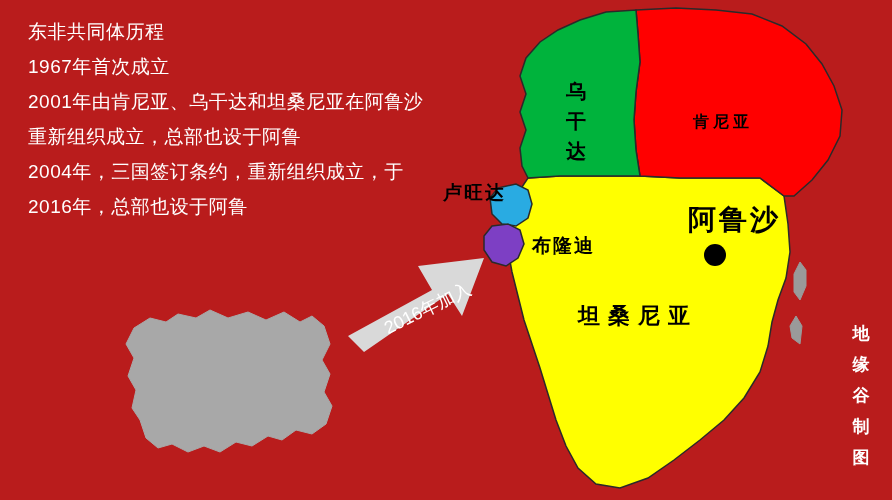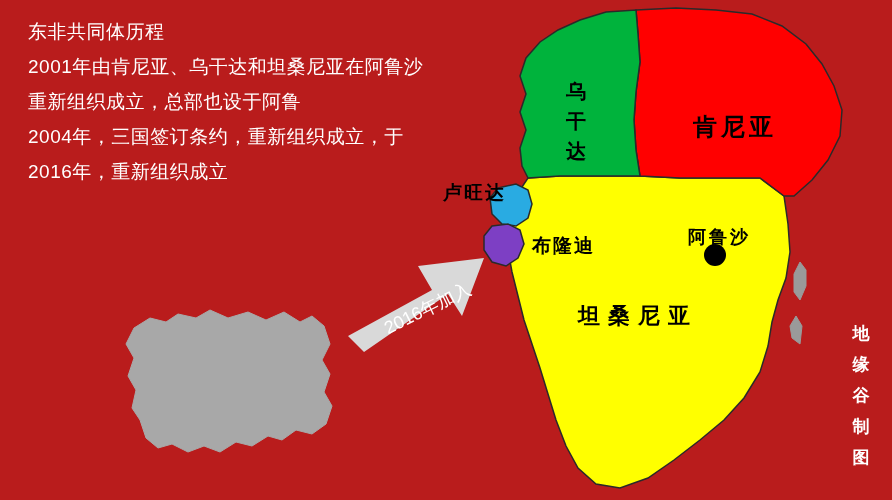--- a/index.html
+++ b/index.html
@@ -49,21 +49,21 @@
   #label-uganda {
     left: 566px;
     top: 76px;
     font-size: 20px;
     line-height: 30px;
     text-align: center;
   }
   #label-kenya {
     left: 693px;
     top: 113px;
-    font-size: 24px;
+    font-size: 16px;
     letter-spacing: 4px;
   }
   #label-rwanda {
     left: 399px;
     top: 182px;
     font-size: 19px;
     letter-spacing: 2px;
     margin-left: 44px;
   }
   #label-burundi {
@@ -75,23 +75,22 @@
   }
   #label-tanzania {
     left: 578px;
     top: 303px;
     font-size: 22px;
     letter-spacing: 8px;
   }
   #label-arusha {
     left: 688px;
     top: 204px;
-    font-size: 18px;
+    font-size: 28px;
     letter-spacing: 3px;
-    margin-top: 23px;
   }
   #label-joined {
     left: 381px;
     top: 320px;
     font-size: 18px;
     color: #ffffff;
     font-weight: normal;
     transform: rotate(-26deg);
     transform-origin: left top;
   }
@@ -146,24 +145,25 @@
     <path fill="#9a9a9a" stroke="#9a9a9a" stroke-width="1" d="M800,262 L806,270 L806,286 L800,300 L794,292 L794,274 Z"></path>
     <path fill="#9a9a9a" stroke="#9a9a9a" stroke-width="1" d="M796,316 L802,326 L800,344 L792,338 L790,326 Z"></path>
 
     <circle cx="715" cy="255" r="11" fill="#000000"></circle>
 
     <path fill="#d9d9d9" d="M348,336 L432,290 L418,266 L484,258 L462,316 L448,294 L364,352 Z"></path>
   </svg>
 
   <div id="text-block">
     <div class="line">东非共同体历程</div>
+    <div class="line">1967年首次成立</div>
     <div class="line">2001年由肯尼亚、乌干达和坦桑尼亚在阿鲁沙</div>
     <div class="line">重新组织成立，总部也设于阿鲁</div>
     <div class="line">2004年，三国签订条约，重新组织成立，于</div>
-    <div class="line">2016年，重新组织成立</div>
+    <div class="line">2016年，总部也设于阿鲁</div>
   </div>
 
   <div class="map-label" id="label-uganda">乌
 干
 达</div>
   <div class="map-label" id="label-kenya">肯尼亚</div>
   <div class="map-label" id="label-rwanda">卢旺达</div>
   <div class="map-label" id="label-burundi">布隆迪</div>
   <div class="map-label" id="label-tanzania">坦桑尼亚</div>
   <div class="map-label" id="label-arusha">阿鲁沙</div>

